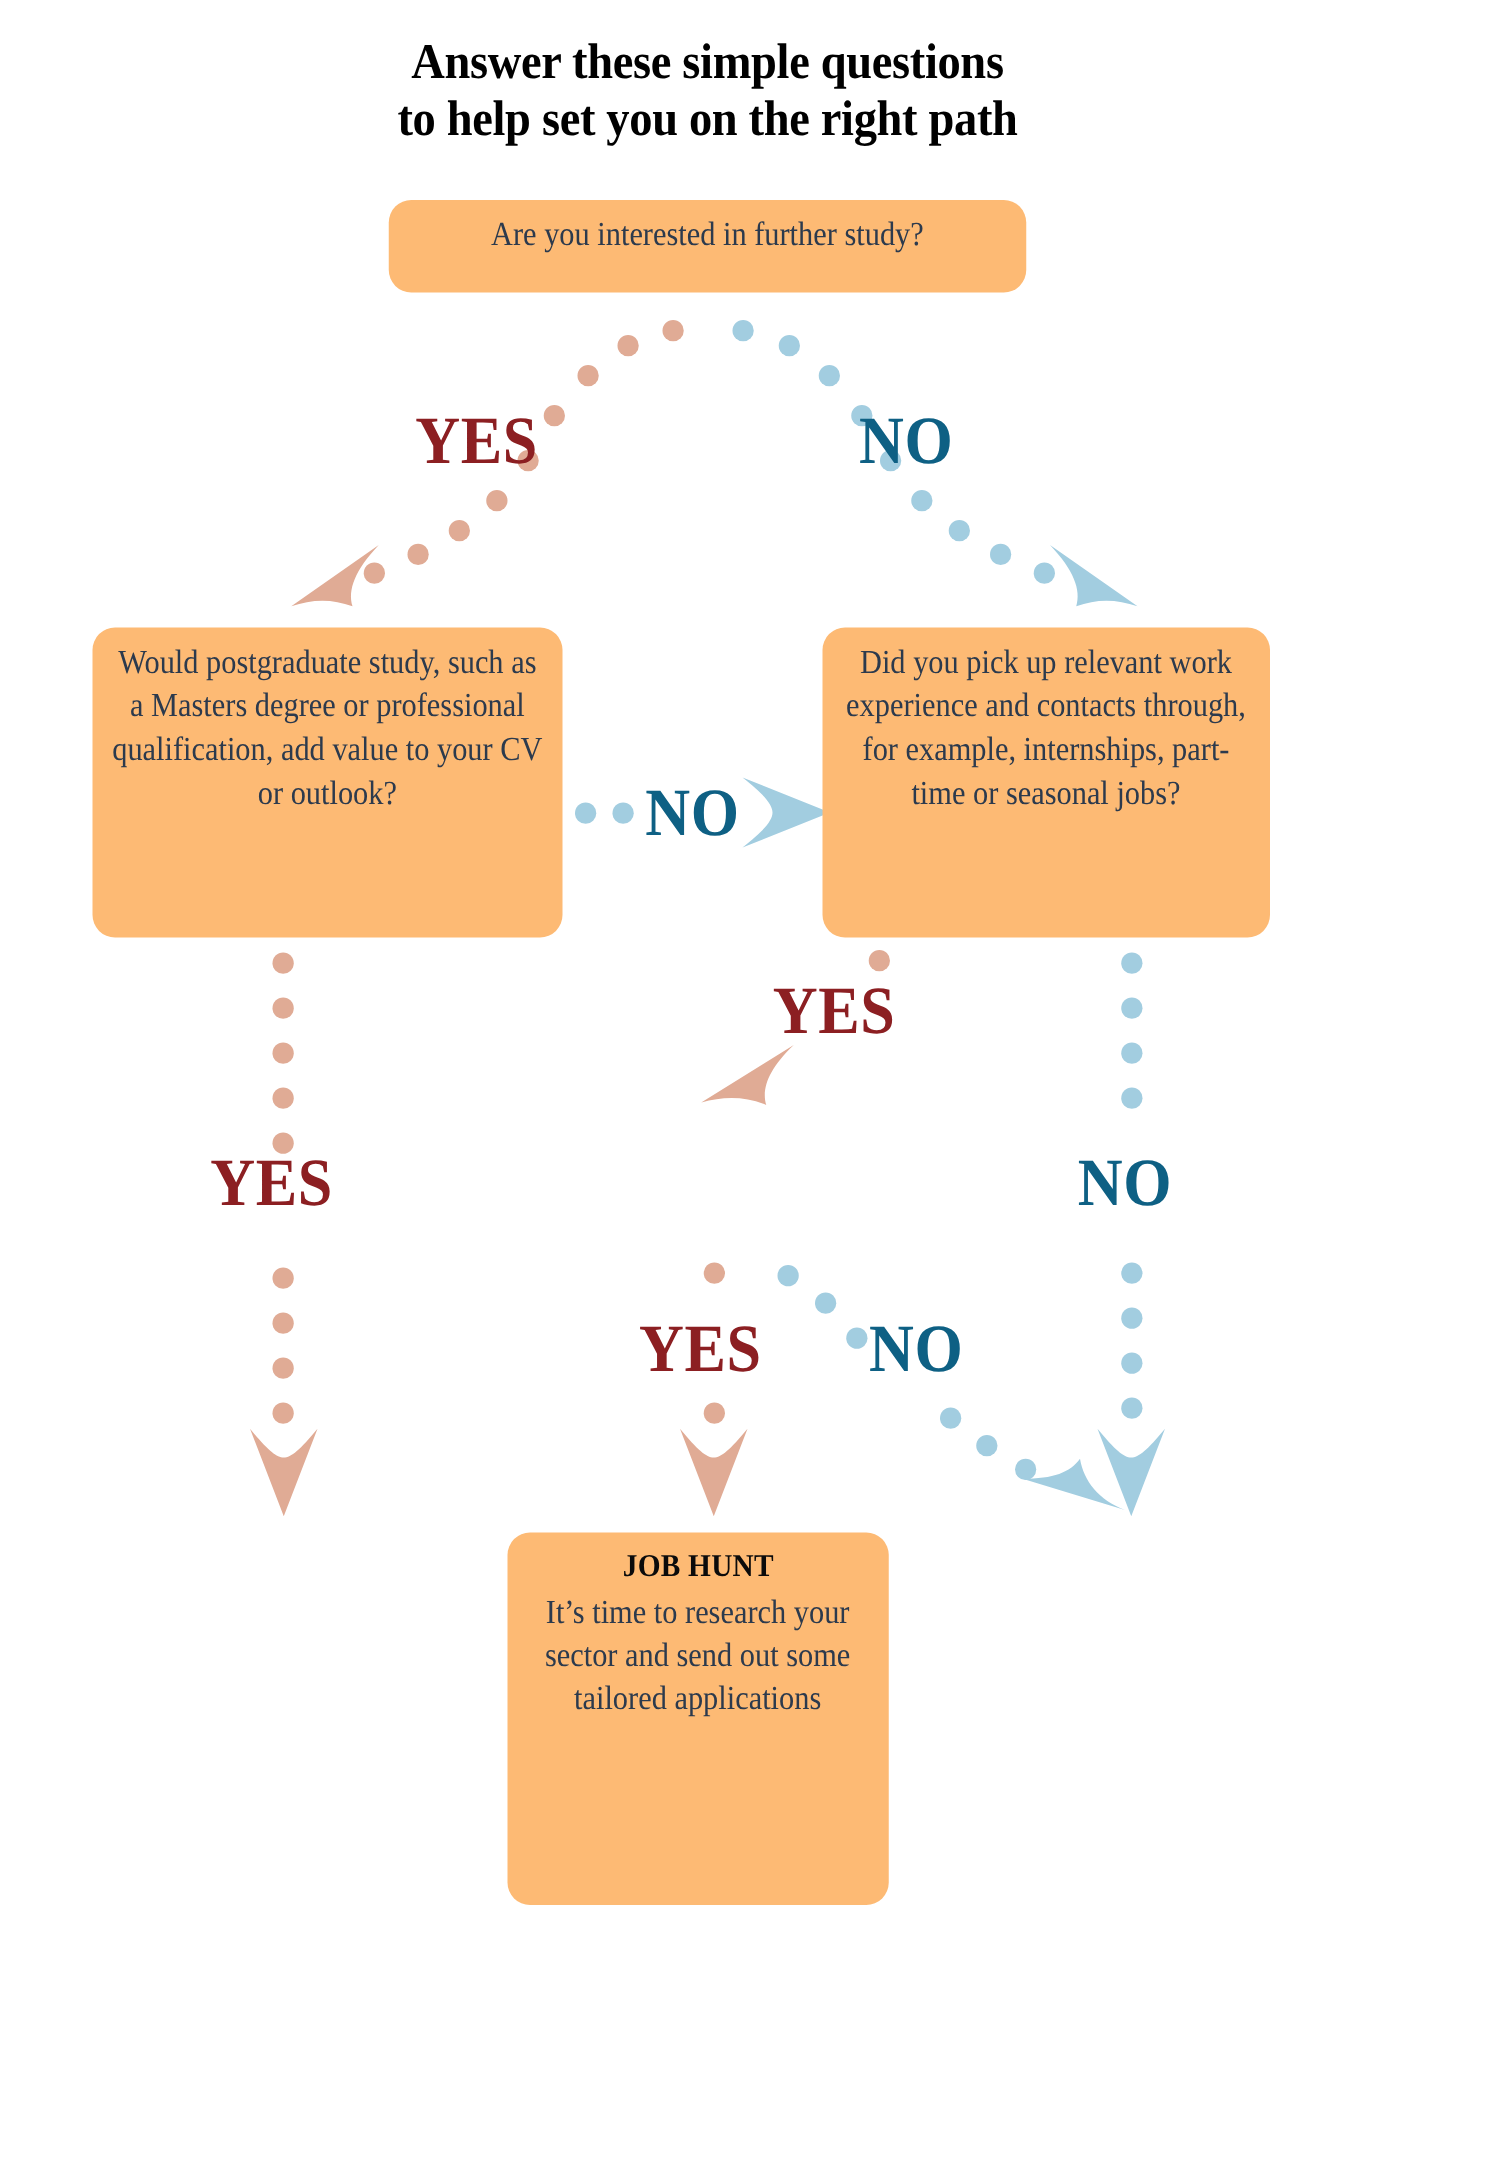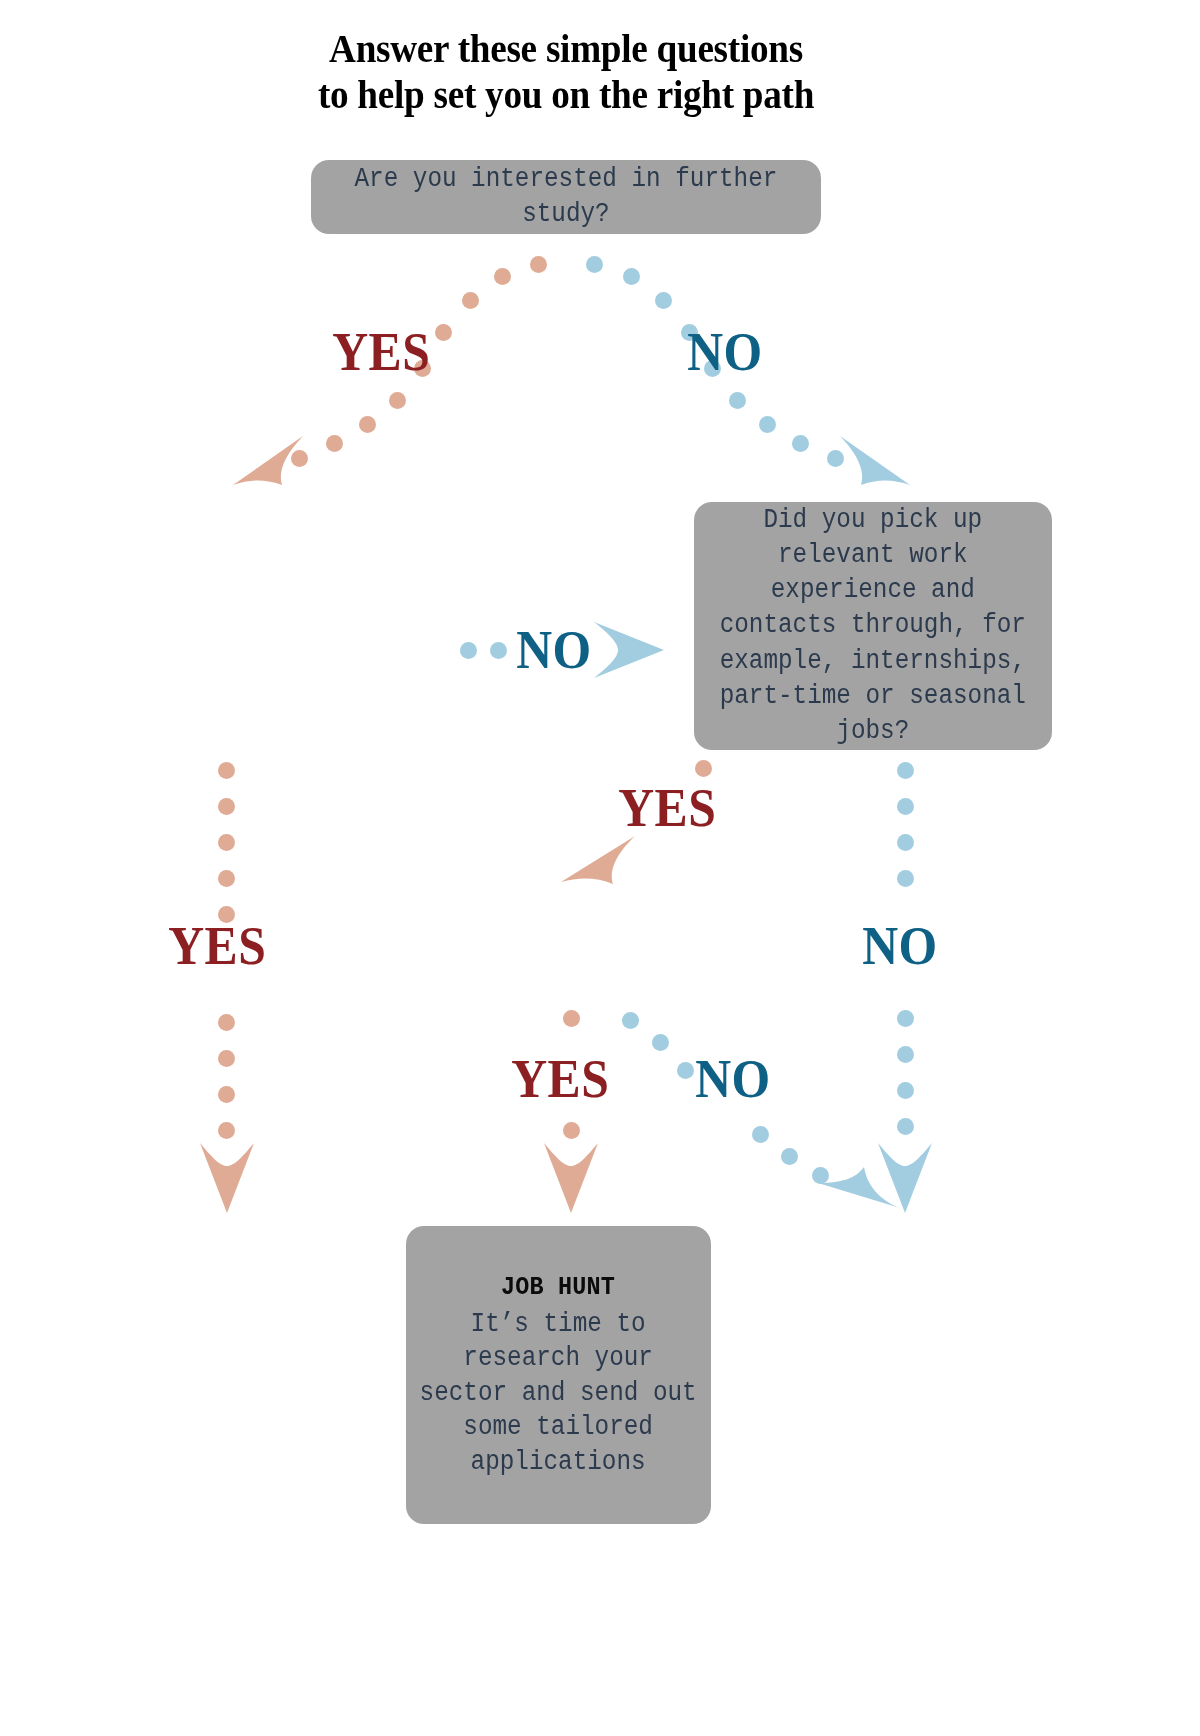--- a/index.html
+++ b/index.html
@@ -21,33 +21,31 @@
     font-size:40px;line-height:1.15;
     letter-spacing:-0.3px;
     color:#000000;
     transform:scaleX(0.93);
     transform-origin:50% 0;
   }
 
   
   .box{
     position:absolute;
-    background:#a3a3a3;
+    background:#fdba74;
     border-radius:18px;
     box-sizing:border-box;
     display:flex;
     flex-direction:column;
     align-items:center;
-    justify-content:center;
     text-align:center;
     color:#2c3a4d;
     font-size:27px;
     line-height:1.30;
     padding:10px 14px;
-    font-family:Liberation Mono, monospace;
   }
   .box .txt{transform:scaleX(0.90);transform-origin:50% 50%;display:block;width:112%;}
 
   .result .head{
     font-weight:bold;
     color:#0b0b0b;
     font-size:25.5px;
     letter-spacing:0.2px;
     margin-bottom:3px;
     transform:scaleX(0.92);
@@ -194,22 +192,25 @@
   <div class="lbl yes" style="left:588px;top:781px;">YES</div>
   <div class="lbl yes" style="left:138px;top:919px;">YES</div>
   <div class="lbl no" style="left:833px;top:919px;">NO</div>
   <div class="lbl yes" style="left:481px;top:1052px;">YES</div>
   <div class="lbl no" style="left:666px;top:1052px;">NO</div>
 
   <div class="box" style="left:285px;top:160px;width:510px;height:74px;">
     <span class="txt">Are you interested in further study?</span>
   </div>
 
-
-  <div class="box" style="left:668px;top:502px;width:358px;height:248px;">
+  <div class="box" style="left:48px;top:502px;width:376px;height:248px;">
+    <span class="txt">Would postgraduate study, such as a Masters degree or professional qualification, add value to your CV or outlook?</span>
+  </div>
+
+  <div class="box" style="left:632px;top:502px;width:358px;height:248px;">
     <span class="txt">Did you pick up relevant work experience and contacts through, for example, internships, part-time or seasonal jobs?</span>
   </div>
 
 
 
   <div class="box result" style="left:380px;top:1226px;width:305px;height:298px;">
     <div class="head">JOB HUNT</div>
     <div class="body">It’s time to research your sector and send out some tailored applications</div>
   </div>
 

